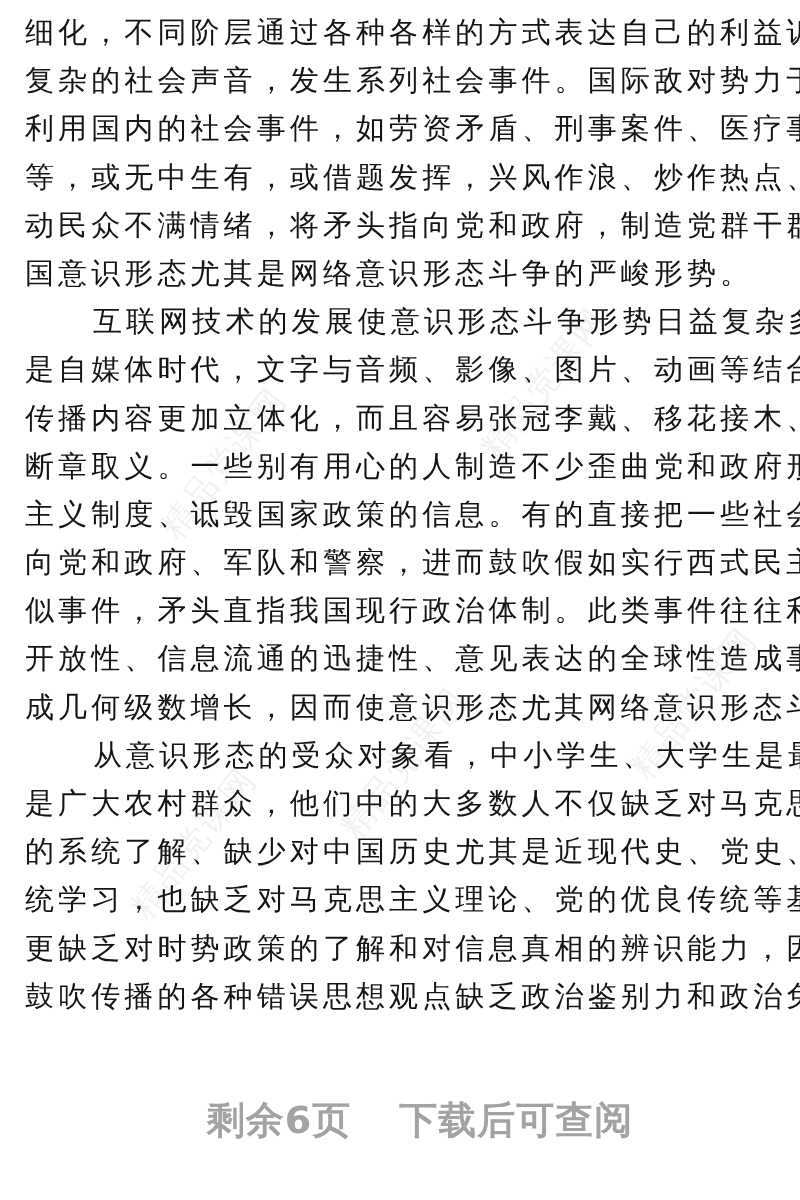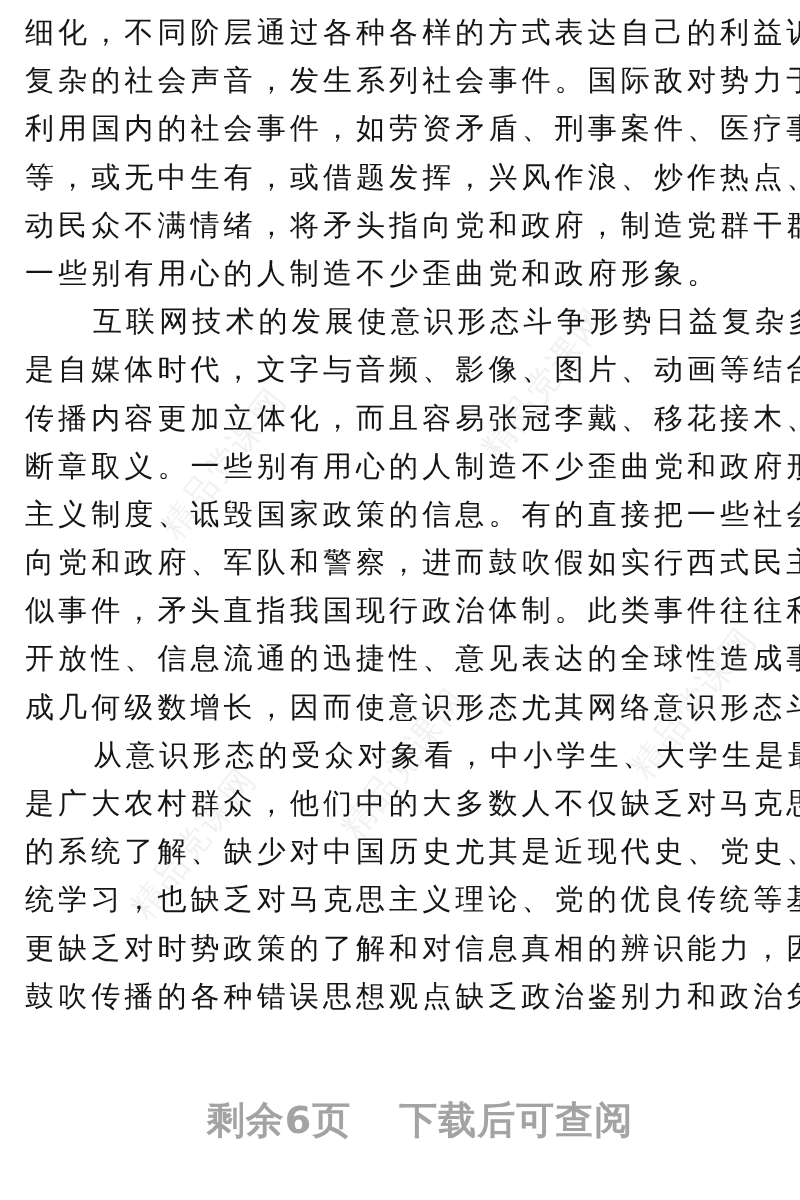--- a/index.html
+++ b/index.html
@@ -85,21 +85,21 @@
     <div class="wm" style="left:620px; top:760px;">精品党课网</div>
     <div class="wm" style="left:120px; top:900px;">精品党课网</div>
   </div>
 
   <div class="doc-text">
     <div class="line">细化，不同阶层通过各种各样的方式表达自己的利益诉求，难免发出</div>
     <div class="line">复杂的社会声音，发生系列社会事件。国际敌对势力于是趁火打劫，</div>
     <div class="line">利用国内的社会事件，如劳资矛盾、刑事案件、医疗事故、民间纠纷</div>
     <div class="line">等，或无中生有，或借题发挥，兴风作浪、炒作热点、造谣生事，煽</div>
     <div class="line">动民众不满情绪，将矛头指向党和政府，制造党群干群对立，加剧我</div>
-    <div class="line">一些别有用心的人制造不少歪曲党和政府形象。</div>
+    <div class="line">国意识形态尤其是网络意识形态斗争的严峻形势。</div>
     <div class="line indent">互联网技术的发展使意识形态斗争形势日益复杂多变。在人人都</div>
     <div class="line">是自媒体时代，文字与音频、影像、图片、动画等结合运用，不仅使</div>
     <div class="line">传播内容更加立体化，而且容易张冠李戴、移花接木、以假乱真或者</div>
     <div class="line">断章取义。一些别有用心的人制造不少歪曲党和政府形象、攻击社会</div>
     <div class="line">主义制度、诋毁国家政策的信息。有的直接把一些社会事件的责任引</div>
     <div class="line">向党和政府、军队和警察，进而鼓吹假如实行西式民主就不会出现类</div>
     <div class="line">似事件，矛头直指我国现行政治体制。此类事件往往利用网络技术的</div>
     <div class="line">开放性、信息流通的迅捷性、意见表达的全球性造成事件的负面效应</div>
     <div class="line">成几何级数增长，因而使意识形态尤其网络意识形态斗争更加复杂。</div>
     <div class="line indent">从意识形态的受众对象看，中小学生、大学生是最大群体，其次</div>

